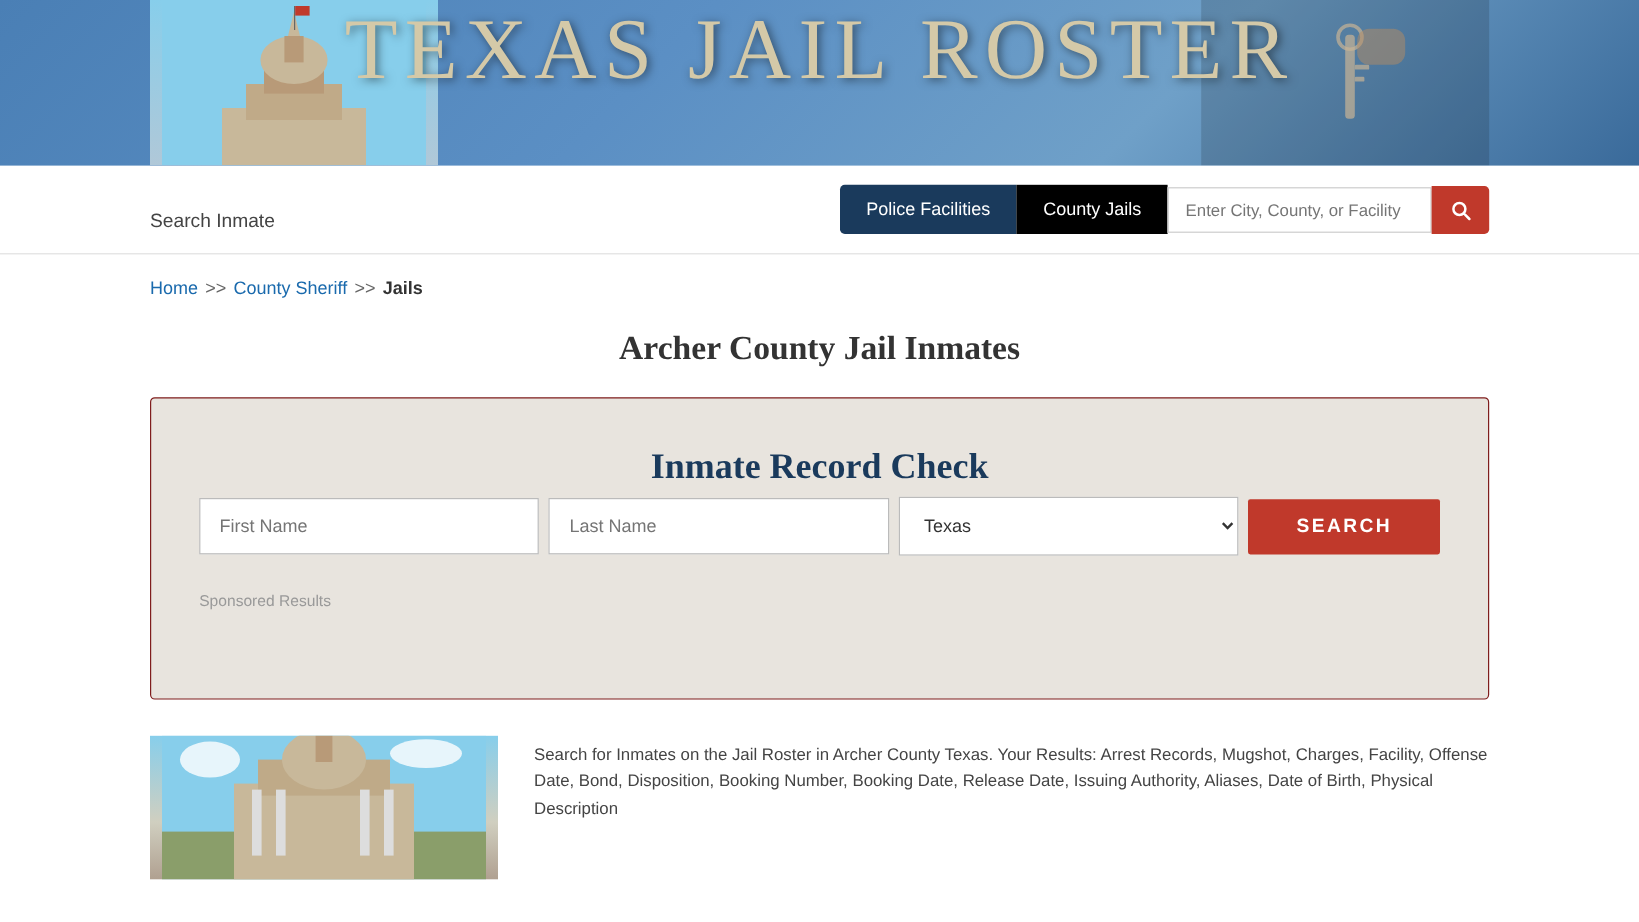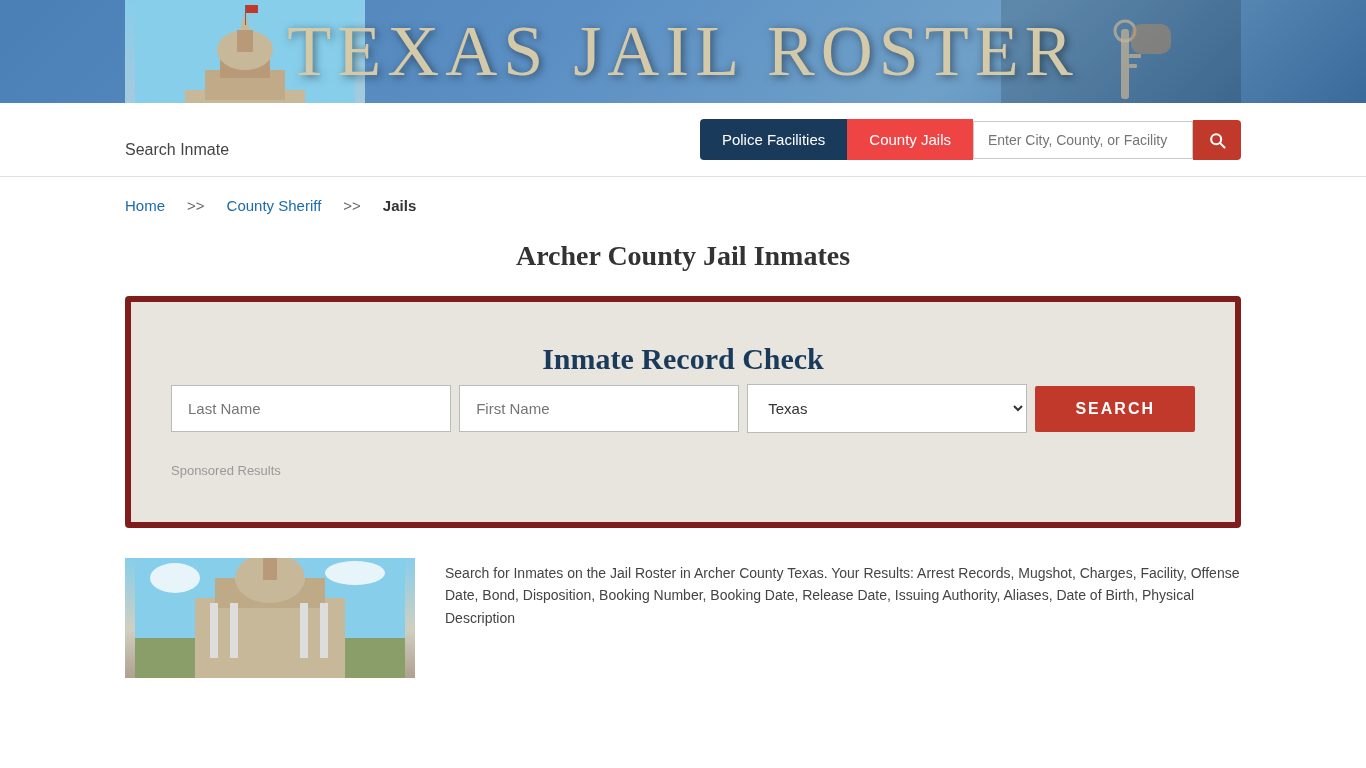--- a/index.html
+++ b/index.html
@@ -1,26 +1,25 @@
 <!DOCTYPE html>
 <html><head>
   <meta charset="utf-8">
   <style>
     * { margin: 0; padding: 0; box-sizing: border-box; }
     body { font-family: Georgia, 'Times New Roman', serif; background: #fff; width: 1366px; min-height: 768px; overflow-x: hidden; }
 
     
     .header-banner {
       width: 1366px;
-      height: 103px;
+      height: 138px;
       background: linear-gradient(135deg, #4a7fb5 0%, #5b8fc4 40%, #6fa0c8 70%, #3a6a9a 100%);
       position: relative;
       overflow: hidden;
       display: flex;
-      align-items: center;
       justify-content: center;
     }
     .banner-title {
       font-family: 'Palatino Linotype', Palatino, serif;
       font-size: 72px;
       color: #d4c9a8;
       letter-spacing: 6px;
       text-transform: uppercase;
       font-weight: normal;
       text-shadow: 2px 2px 8px rgba(0,0,0,0.5);
@@ -83,21 +82,21 @@
       background: #1a3a5c;
       color: #fff;
       border: none;
       padding: 12px 22px;
       font-size: 15px;
       font-family: Arial, sans-serif;
       cursor: pointer;
       border-radius: 4px 0 0 4px;
     }
     .nav-btn-county {
-      background: #ef4444;
+      background: #000000;
       color: #fff;
       border: none;
       padding: 12px 22px;
       font-size: 15px;
       font-family: Arial, sans-serif;
       cursor: pointer;
       border-radius: 0;
     }
     .nav-search-input {
       padding: 10px 14px;
@@ -119,21 +118,21 @@
     }
     .nav-search-btn svg { width: 20px; height: 20px; fill: #fff; }
 
     
     .breadcrumb {
       padding: 20px 125px 10px;
       font-family: Arial, sans-serif;
       font-size: 15px;
       display: flex;
       align-items: center;
-      gap: 22px;
+      gap: 6px;
     }
     .breadcrumb a { color: #1a6aad; text-decoration: none; }
     .breadcrumb .sep { color: #666; }
     .breadcrumb .current { font-weight: bold; color: #333; }
 
     
     .page-title-section {
       text-align: center;
       padding: 16px 0 24px;
     }
@@ -145,23 +144,23 @@
     }
 
     
     .main-content {
       padding: 0 125px;
     }
 
     
     .record-check-box {
       background: #e8e4de;
-      border: 6px solid #7f1d1d;
+      border: 1px solid #7f1d1d;
       border-radius: 4px;
-      padding: 40px 40px 44px;
+      padding: 40px 40px 74px;
       margin-bottom: 30px;
     }
     .record-check-title {
       font-family: Georgia, serif;
       font-size: 30px;
       font-weight: bold;
       color: #1a3a5c;
       text-align: center;
       margin-bottom: 8px;
     }
@@ -316,22 +315,22 @@
 
 <div class="page-title-section">
   <h1 class="page-title">Archer County Jail Inmates</h1>
 </div>
 
 <div class="main-content">
 
   <div class="record-check-box">
     <h2 class="record-check-title">Inmate Record Check</h2>
     <div class="record-check-form">
+      <input type="text" placeholder="First Name" style="">
       <input type="text" placeholder="Last Name" style="">
-      <input type="text" placeholder="First Name" style="">
       <select id="state-select"><option value="Alabama">Alabama</option><option value="Alaska">Alaska</option><option value="Arizona">Arizona</option><option value="Arkansas">Arkansas</option><option value="California">California</option><option value="Colorado">Colorado</option><option value="Connecticut">Connecticut</option><option value="Delaware">Delaware</option><option value="Florida">Florida</option><option value="Georgia">Georgia</option><option value="Hawaii">Hawaii</option><option value="Idaho">Idaho</option><option value="Illinois">Illinois</option><option value="Indiana">Indiana</option><option value="Iowa">Iowa</option><option value="Kansas">Kansas</option><option value="Kentucky">Kentucky</option><option value="Louisiana">Louisiana</option><option value="Maine">Maine</option><option value="Maryland">Maryland</option><option value="Massachusetts">Massachusetts</option><option value="Michigan">Michigan</option><option value="Minnesota">Minnesota</option><option value="Mississippi">Mississippi</option><option value="Missouri">Missouri</option><option value="Montana">Montana</option><option value="Nebraska">Nebraska</option><option value="Nevada">Nevada</option><option value="New Hampshire">New Hampshire</option><option value="New Jersey">New Jersey</option><option value="New Mexico">New Mexico</option><option value="New York">New York</option><option value="North Carolina">North Carolina</option><option value="North Dakota">North Dakota</option><option value="Ohio">Ohio</option><option value="Oklahoma">Oklahoma</option><option value="Oregon">Oregon</option><option value="Pennsylvania">Pennsylvania</option><option value="Rhode Island">Rhode Island</option><option value="South Carolina">South Carolina</option><option value="South Dakota">South Dakota</option><option value="Tennessee">Tennessee</option><option value="Texas" selected="">Texas</option><option value="Utah">Utah</option><option value="Vermont">Vermont</option><option value="Virginia">Virginia</option><option value="Washington">Washington</option><option value="West Virginia">West Virginia</option><option value="Wisconsin">Wisconsin</option><option value="Wyoming">Wyoming</option></select>
       <button class="record-check-search-btn">SEARCH</button>
     </div>
     <div class="sponsored-results">Sponsored Results</div>
   </div>
 </div>
 
 <div class="bottom-section">
   <div class="bottom-image">
     <div class="bottom-image-content">

